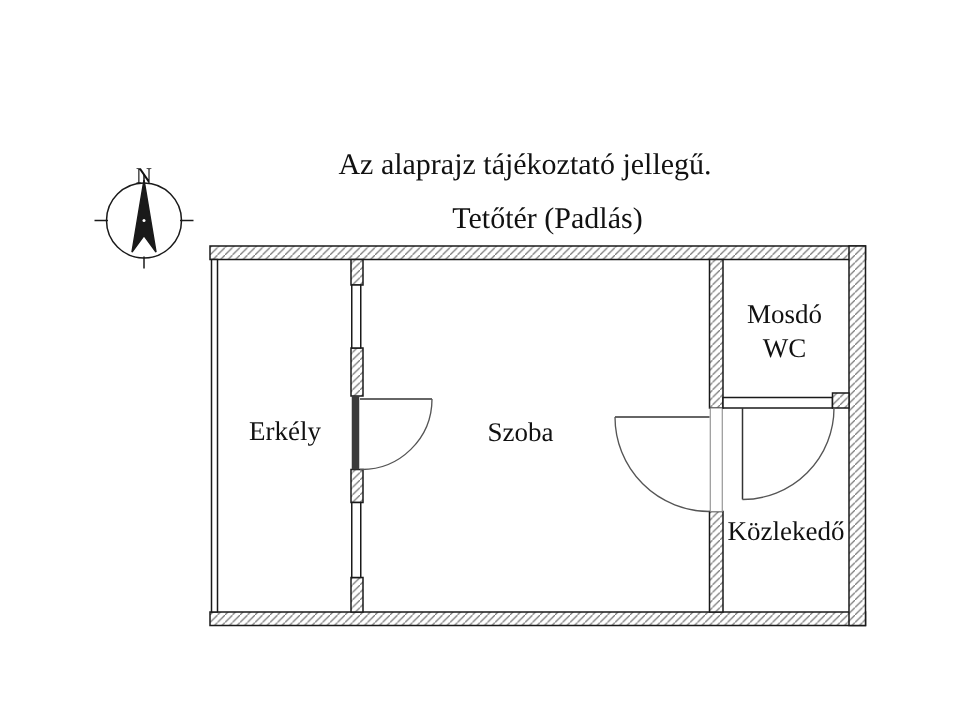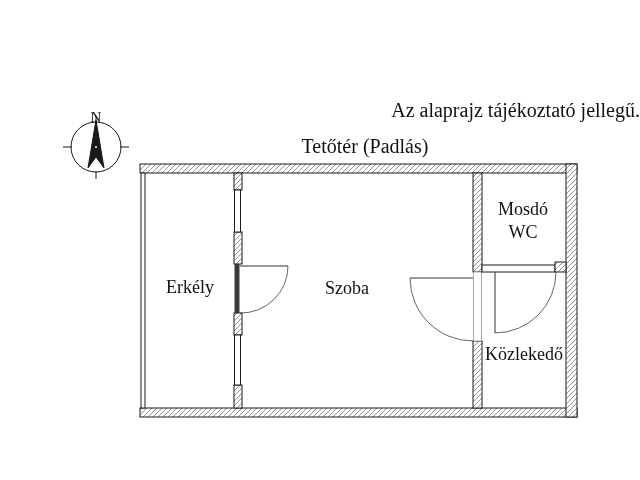--- a/index.html
+++ b/index.html
@@ -2,21 +2,21 @@
 <html><head>
 <meta charset="utf-8">
 <style>
   html,body{margin:0;padding:0;background:#ffffff;}
   .stage{
     position:relative;width:640px;height:480px;background:#ffffff;
     font-family:"Liberation Serif","DejaVu Serif",serif;overflow:hidden;
   }
   .title{
     position:absolute;top:99px;left:60px;width:580px;
-    text-align:right;font-size:20px;color:#111;
+    text-align:center;font-size:20px;color:#111;
   }
   .subtitle{
     position:absolute;top:135px;left:75px;width:580px;
     text-align:center;font-size:20px;color:#111;
   }
   svg{position:absolute;left:0;top:0;}
   svg text{
     font-family:"Liberation Serif","DejaVu Serif",serif;
     fill:#111;
   }

